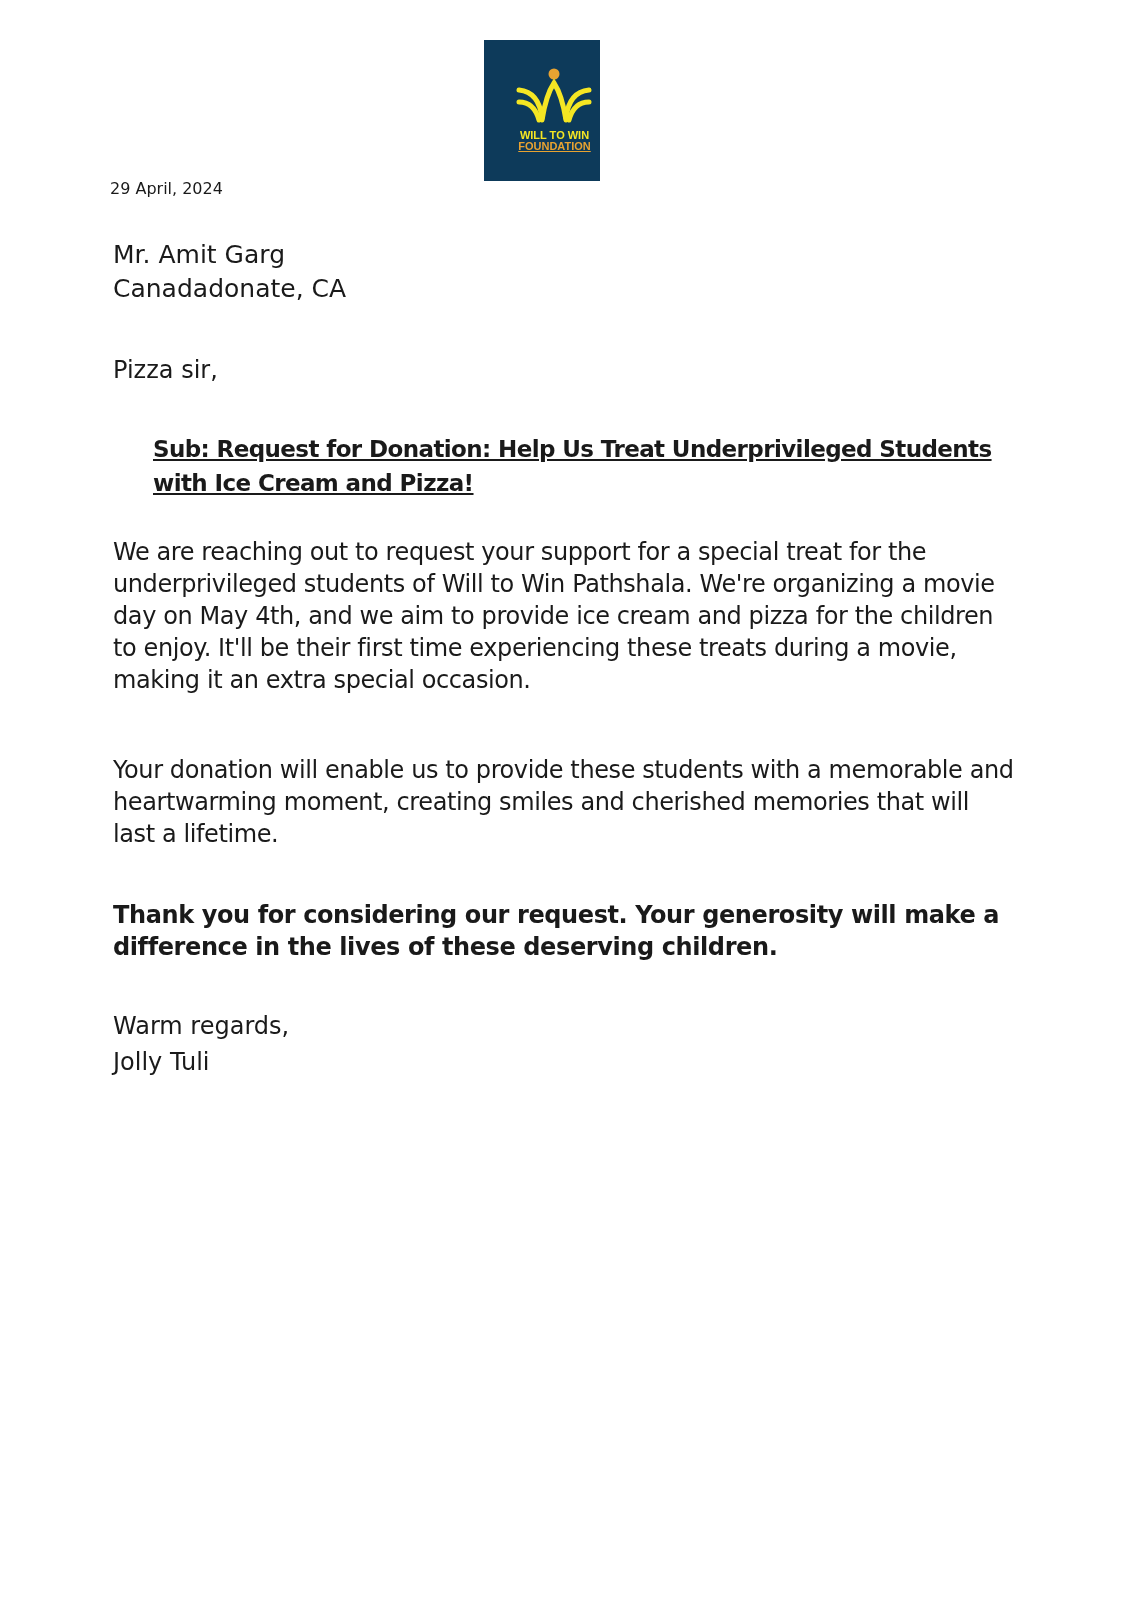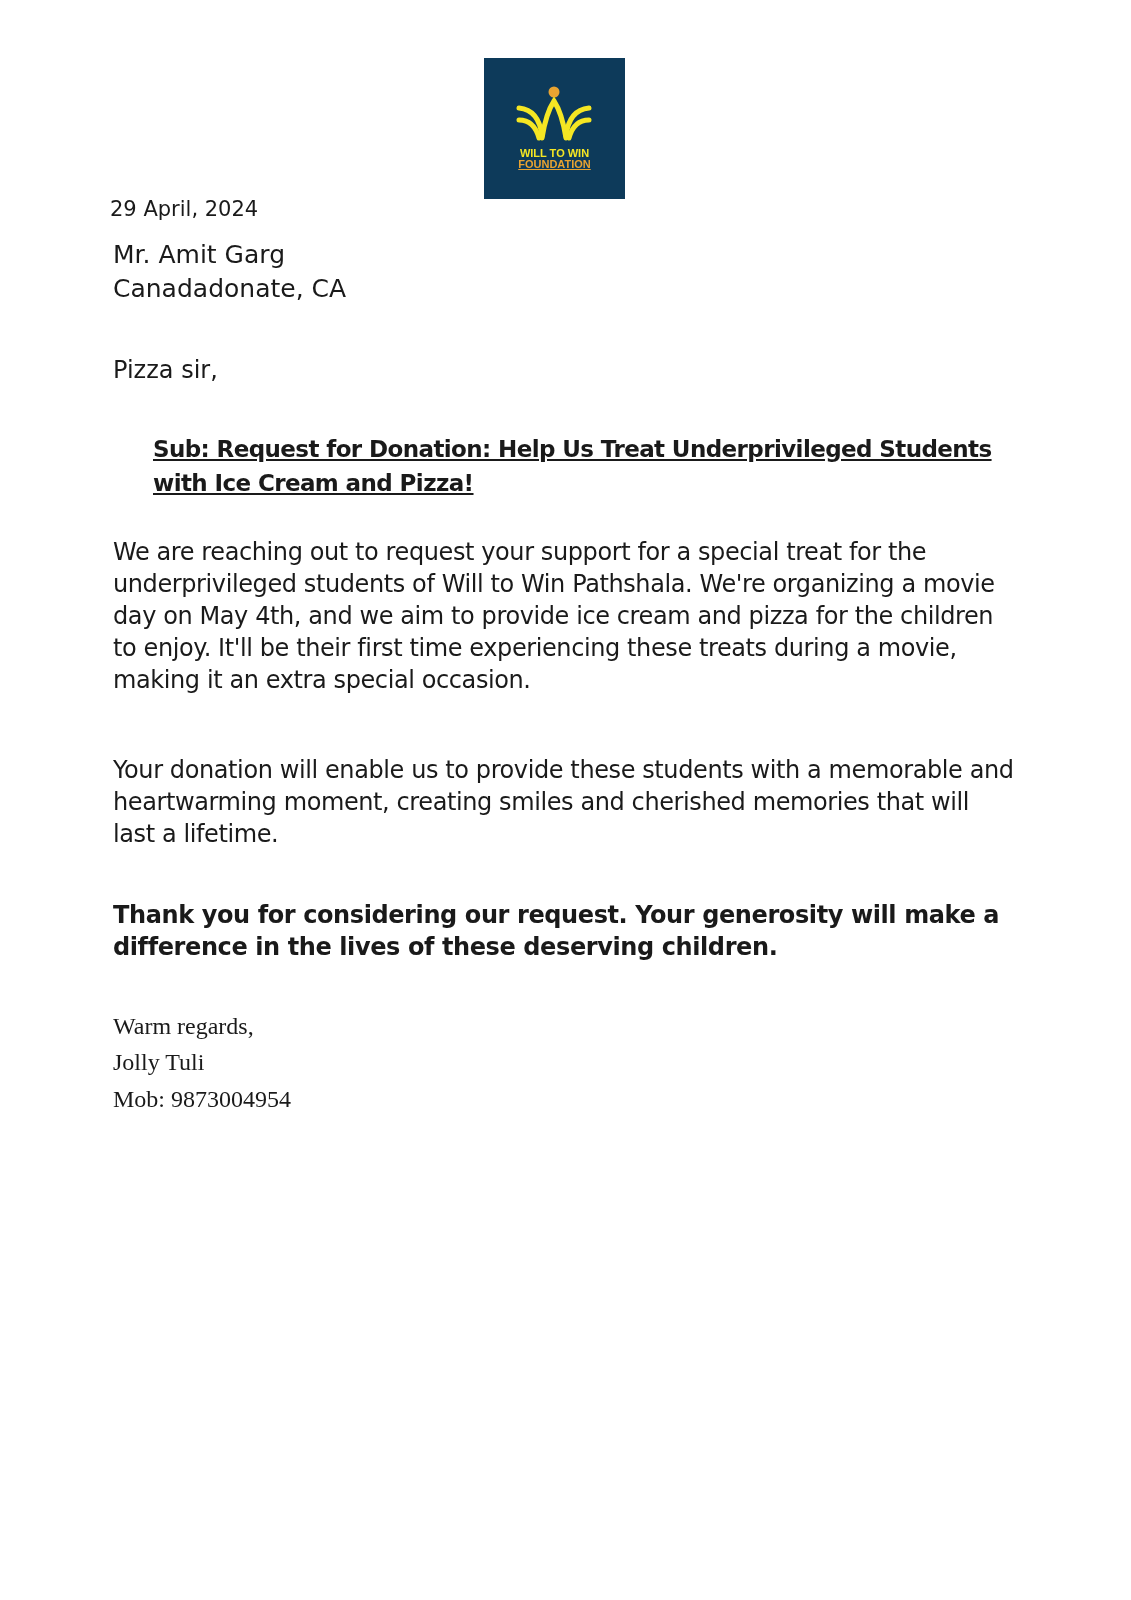--- a/index.html
+++ b/index.html
@@ -1,34 +1,34 @@
 <!DOCTYPE html>
 <html><head>
 <meta charset="utf-8">
 <style>
   html, body { margin:0; padding:0; background:#ffffff; }
   body { width:1131px; height:1600px; position:relative; overflow:hidden;
          font-family:"DejaVu Sans", sans-serif; color:#1a1a1a; }
-  .logo { position:absolute; left:484px; top:58px; width:141px; height:141px; background:#0d3a5a; }
+  .logo { position:absolute; left:484px; top:40px; width:116px; height:141px; background:#0d3a5a; }
   .logo svg { position:absolute; left:0; top:0; }
   .logo-text { position:absolute; left:0; width:141px; text-align:center;
                font-family:"Liberation Sans", sans-serif; font-weight:bold; font-size:11px; line-height:12px; letter-spacing:0; }
   .logo-t1 { top:89px; color:#f5e623; }
   .logo-t2 { top:100px; color:#e8a331;text-decoration:underline; }
-  .date { position:absolute; left:110px; top:197px; font-size:21px; }
+  .date { position:absolute; left:110px; top:179px; font-size:16px; }
   .addr { position:absolute; left:113px; top:238px; font-size:25px; line-height:34px; }
   .salute { position:absolute; left:113px; top:356px; font-size:24px; }
   .subject { position:absolute; left:113px; top:432px; width:900px; font-size:23px; font-weight:bold;
              line-height:34px; text-decoration:underline; letter-spacing:-0.6px;margin-left:40px; }
   .para { position:absolute; left:113px; width:905px; font-size:24px; line-height:32px; letter-spacing:-0.4px; }
   .p1 { top:536px; }
   .p2 { top:754px; }
   .p3 { top:899px;font-weight:bold; }
   .sign { position:absolute; left:113px; top:1008px; font-size:24px; line-height:36.4px; }
-  .sign div { white-space:nowrap;font-family:Liberation Serif, serif; }
+  .sign div { white-space:nowrap; }
 </style>
 </head>
 <body>
 
 <div class="logo">
   <svg width="141" height="141" viewBox="0 0 141 141">
     <circle cx="70" cy="34" r="5.5" fill="#e8a331"></circle>
     <g fill="none" stroke="#f5e623" stroke-width="5" stroke-linecap="round">
       <path d="M35 50 Q55 52 58 78"></path>
       <path d="M35 62 Q50 62 55 80"></path>
@@ -52,14 +52,13 @@
 
 <div class="subject">Sub: Request for Donation: Help Us Treat Underprivileged Students with Ice Cream and Pizza!</div>
 
 <div class="para p1">We are reaching out to request your support for a special treat for the underprivileged students of Will to Win Pathshala. We're organizing a movie day on May 4th, and we aim to provide ice cream and pizza for the children to enjoy. It'll be their first time experiencing these treats during a movie, making it an extra special occasion.</div>
 <div class="para p2">Your donation will enable us to provide these students with a memorable and heartwarming moment, creating smiles and cherished memories that will last a lifetime.</div>
 <div class="para p3">Thank you for considering our request. Your generosity will make a difference in the lives of these deserving children.</div>
 
 <div class="sign">
   <div>Warm regards,</div>
   <div>Jolly Tuli</div>
-  <div>Mob: 9873004954</div>
 </div>
 
 </body></html>

